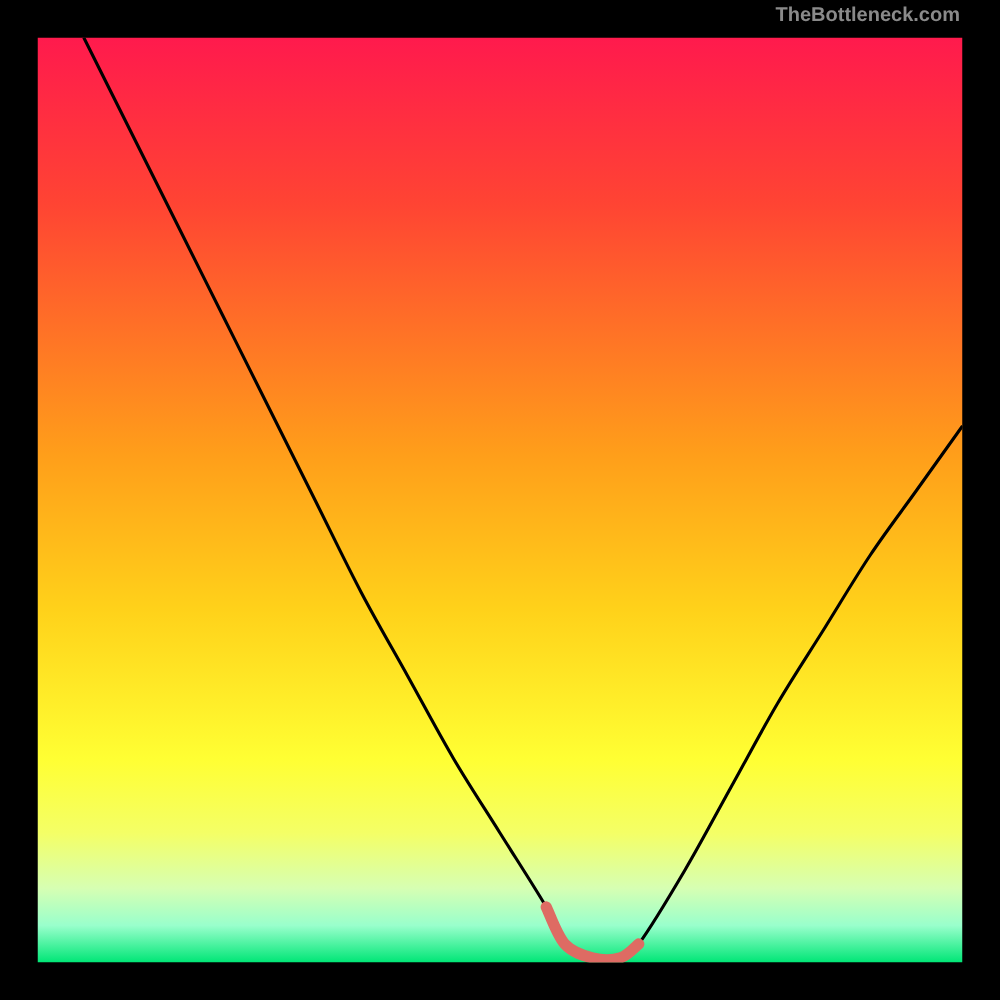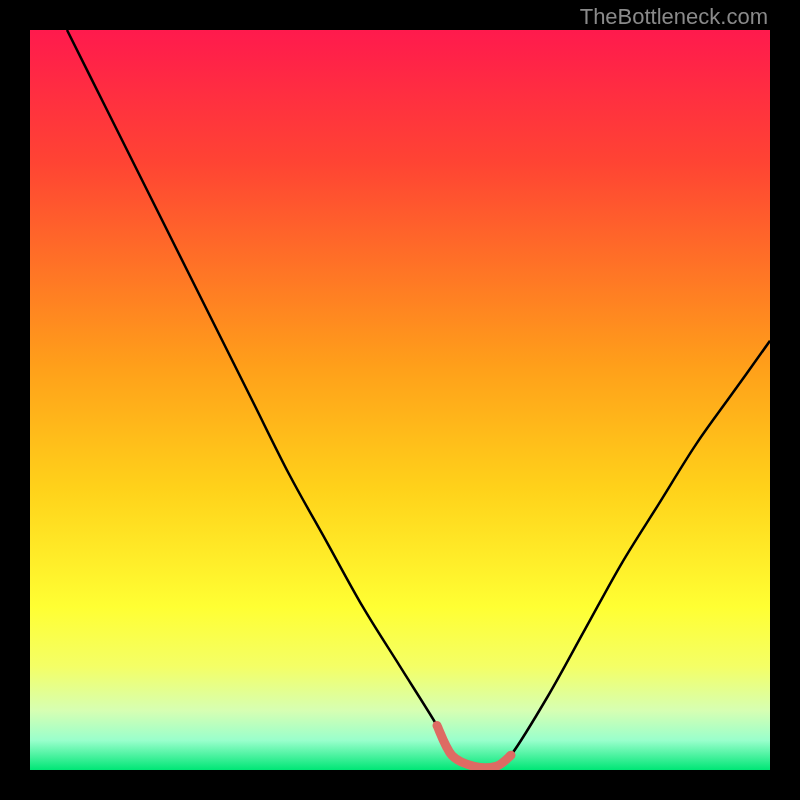--- a/index.html
+++ b/index.html
@@ -23,23 +23,23 @@
     top: 30px;
     left: 30px;
     width: 740px;
     height: 740px;
   }
   .watermark {
     position: absolute;
     top: 4px;
     right: 32px;
     font-family: Arial, Helvetica, sans-serif;
-    font-size: 22px;
+    font-size: 16px;
     color: #8a8a8a;
-    font-weight: 400;
+    font-weight: 700;
     letter-spacing: 0px;
   }
   svg {
     display: block;
   }
 </style>
 </head>
 <body>
 
 <div class="frame">

